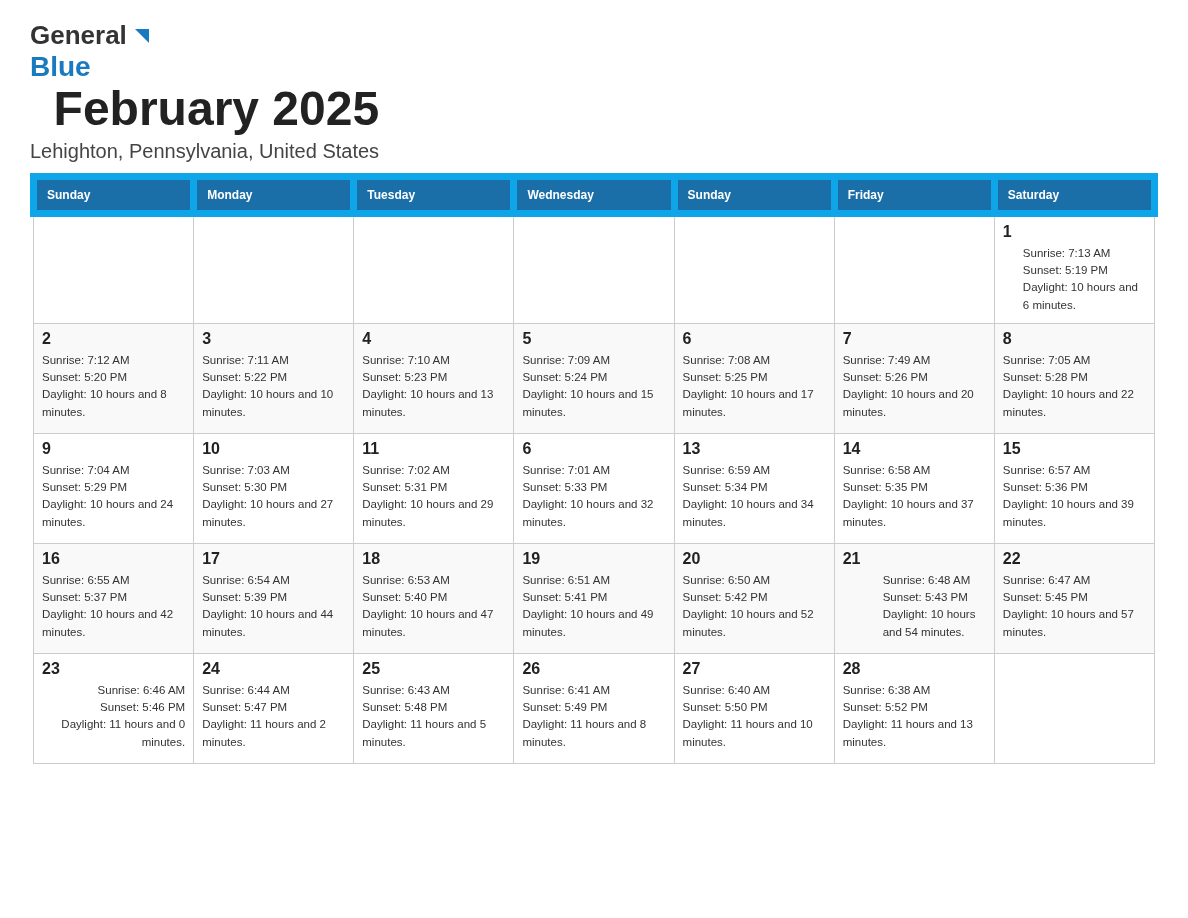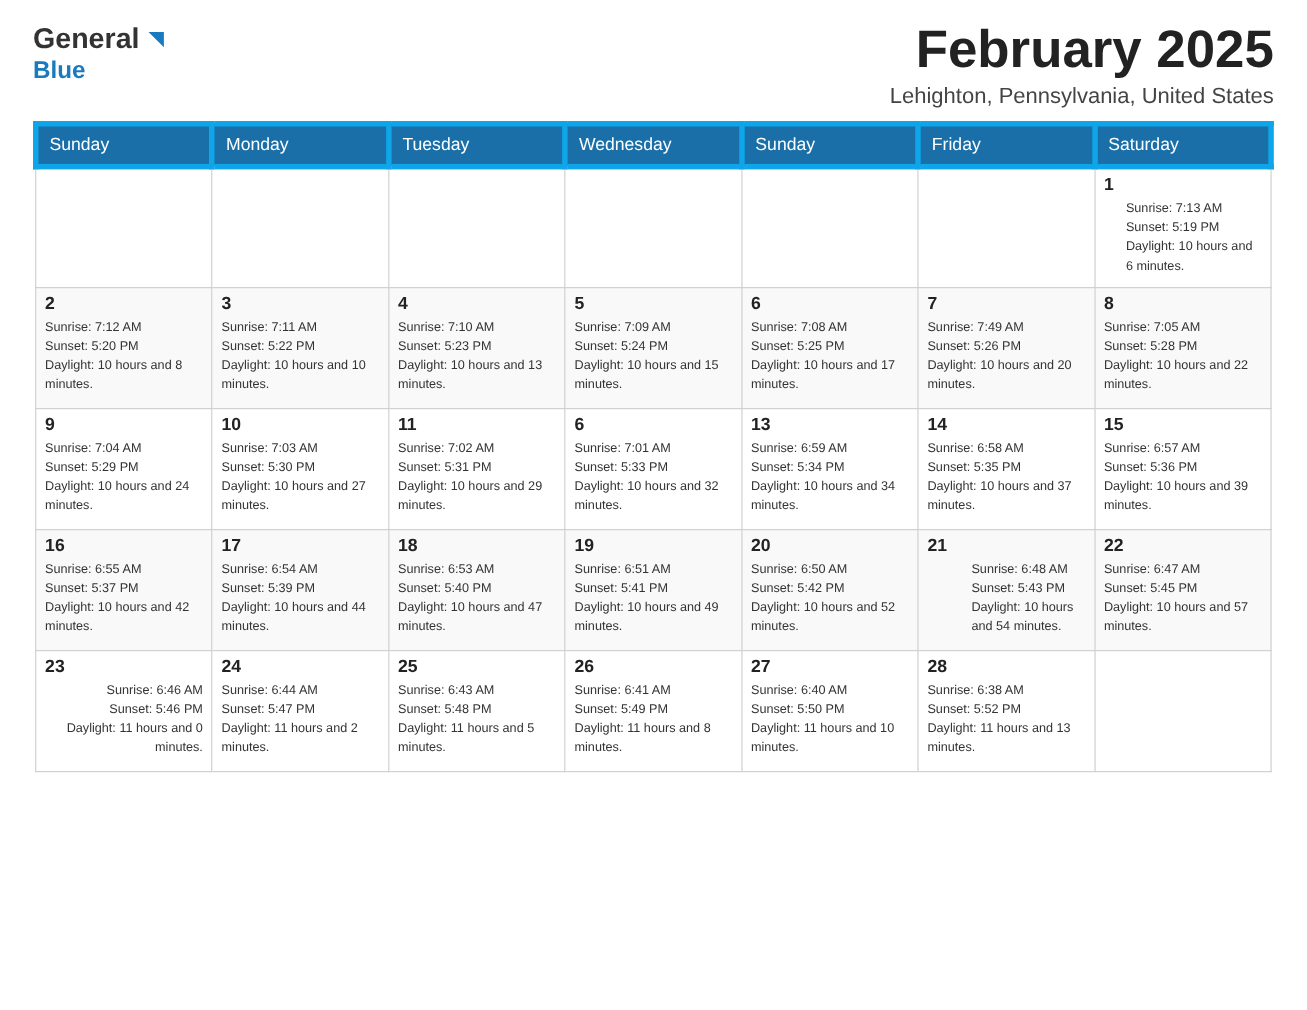--- a/index.html
+++ b/index.html
@@ -8,20 +8,21 @@
       background: #fff;
       padding: 20px 30px;
       width: 1188px;
       min-height: 918px;
     }
     .header {
       display: flex;
       justify-content: space-between;
       align-items: flex-start;
       margin-bottom: 10px;
+      flex-direction: column;
     }
     .logo {
       display: flex;
       flex-direction: column;
       align-items: flex-start;
     }
     .logo-first-line {
       display: flex;
       align-items: center;
     }
@@ -40,25 +41,25 @@
       margin-top: 4px;
     }
     .calendar {
       width: 100%;
       border-collapse: collapse;
       margin-top: 10px;
     }
     .calendar th {
       background-color: #1a6fa8;
       color: #fff;
-      font-size: 16px;
-      font-weight: normal;
+      font-size: 12px;
+      font-weight: bold;
       padding: 8px 10px;
       text-align: left;
-      border: 5px solid #0ea5e9;
+      border: 7px solid #0ea5e9;
     }
     .calendar td {
       vertical-align: top;
       border: 1px solid #ccc;
       padding: 6px 8px;
       width: 14.28%;
       min-height: 110px;
       height: 110px;
       background: #fff;
     }
@@ -85,21 +86,21 @@
 
 <div class="header">
   <div class="logo">
     <div class="logo-first-line">
       <span style="font-size:26px;font-weight:bold;color:#333;">General</span>
       <svg width="22" height="22" viewBox="0 0 22 22" style="margin-left:2px;margin-top:0;">
         <polygon points="6,4 20,4 20,18" fill="#1a7abf"></polygon>
       </svg>
     </div>
     <div>
-      <span style="font-size:22px;font-weight:bold;color:#1a7abf;">Blue</span>
+      <span style="font-size:28px;font-weight:bold;color:#1a7abf;">Blue</span>
     </div>
   </div>
   <div class="title-block">
     <div class="month-title">February 2025</div>
     <div class="location-title">Lehighton, Pennsylvania, United States</div>
   </div>
 </div>
 
 <table class="calendar">
   <thead>

